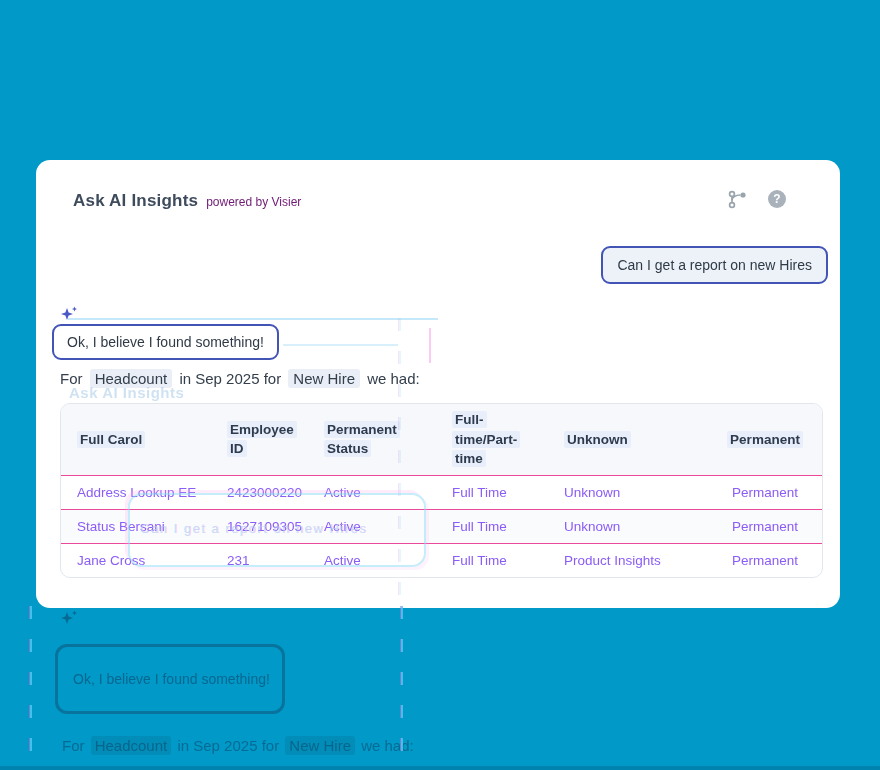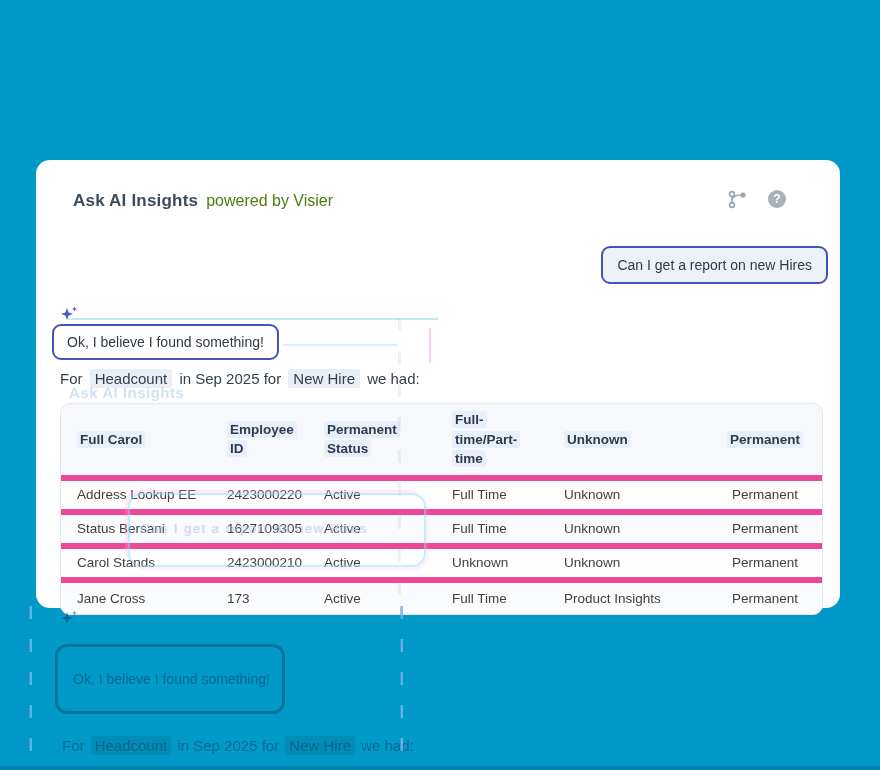--- a/index.html
+++ b/index.html
@@ -10,21 +10,21 @@
     font-family:"Liberation Sans","DejaVu Sans",sans-serif;
     color:#323d4a;
   }
   .card {
     position:absolute; left:36px; top:160px; width:804px; height:448px;
     background:#ffffff; border-radius:14px;
   }
   
   .card-header { position:absolute; left:37px; top:31px; display:flex; align-items:baseline; gap:8px; }
   .app-title { font-size:17px; font-weight:700; color:#3e4b5d; letter-spacing:.2px; }
-  .app-subtitle { font-size:16px; color:#4d7c0f; }
+  .app-subtitle { font-size:12px; color:#701a75; }
   .header-icons { position:absolute; top:28px; right:54px; display:flex; align-items:center; gap:20px; }
   .icon-btn { background:none; border:none; cursor:pointer; padding:0; line-height:0; }
   .help-circle {
     width:18px; height:18px; border-radius:50%; background:#a9b2bb; color:#ffffff;
     font-size:12px; font-weight:700; display:flex; align-items:center; justify-content:center;
   }
   
   .user-bubble {
     position:absolute; top:86px; right:12px;
     border:2px solid #4254b5; border-radius:9px; background:#edf2f8;
@@ -40,21 +40,21 @@
   .chip { background:#e9eef7; border-radius:3px; padding:1px 5px; margin:0 3px; }
   
   .table-wrap {
     position:absolute; left:24px; top:243px; width:763px;
     border:1px solid #e2e7ee; border-radius:10px; overflow:hidden; background:#fff;
   }
   table.report { width:100%; border-collapse:collapse; table-layout:fixed; font-size:13.5px; }
   thead tr { background:#f6f8fb; }
   th { height:55px; text-align:left; vertical-align:middle; padding:6px 16px; font-size:13.5px; font-weight:700; color:#2e3b4e; line-height:1.45; }
   th .hl { background:#e8effa; padding:1px 3px; border-radius:2px; -webkit-box-decoration-break:clone; box-decoration-break:clone; }
-  td { height:34px; padding:4px 16px; color:#404040; border-top:6px solid #ec4899; white-space:nowrap; overflow:hidden; }
+  td { height:34px; padding:4px 16px; color:#8b5cf6; border-top:1px solid #ec4899; white-space:nowrap; overflow:hidden; }
   tbody tr:nth-child(even) { background:#fafbfd; }
   .col-last th, th.right, td.right { text-align:center; }
   
   .g-hline { position:absolute; height:2px; background:rgba(150,215,245,.55); }
   .g-tick  { position:absolute; width:2px; background:rgba(248,160,235,.55); }
   .g-vline {
     position:absolute; width:3px;
     background:
       repeating-linear-gradient(180deg, rgba(210,100,215,.35) 0 13px, transparent 13px 33px) left/1px 100% no-repeat,
       repeating-linear-gradient(180deg, rgba(130,210,245,.4) 0 13px, transparent 13px 33px) right/2px 100% no-repeat;
@@ -169,30 +169,22 @@
         </tr>
         <tr>
           <td>Status Bersani</td>
           <td>1627109305</td>
           <td>Active</td>
           <td>Full Time</td>
           <td>Unknown</td>
           <td class="right">Permanent</td>
         </tr>
         <tr>
-          <td>Carol Stands</td>
-          <td>2423000210</td>
-          <td>Active</td>
-          <td>Unknown</td>
-          <td>Unknown</td>
-          <td class="right">Permanent</td>
-        </tr>
-        <tr>
           <td>Jane Cross</td>
-          <td>173</td>
+          <td>231</td>
           <td>Active</td>
           <td>Full Time</td>
           <td>Product Insights</td>
           <td class="right">Permanent</td>
         </tr>
       </tbody>
     </table>
   </div>
 
   <div class="g-hline" style="left:32px; top:158px; width:370px;"></div>

